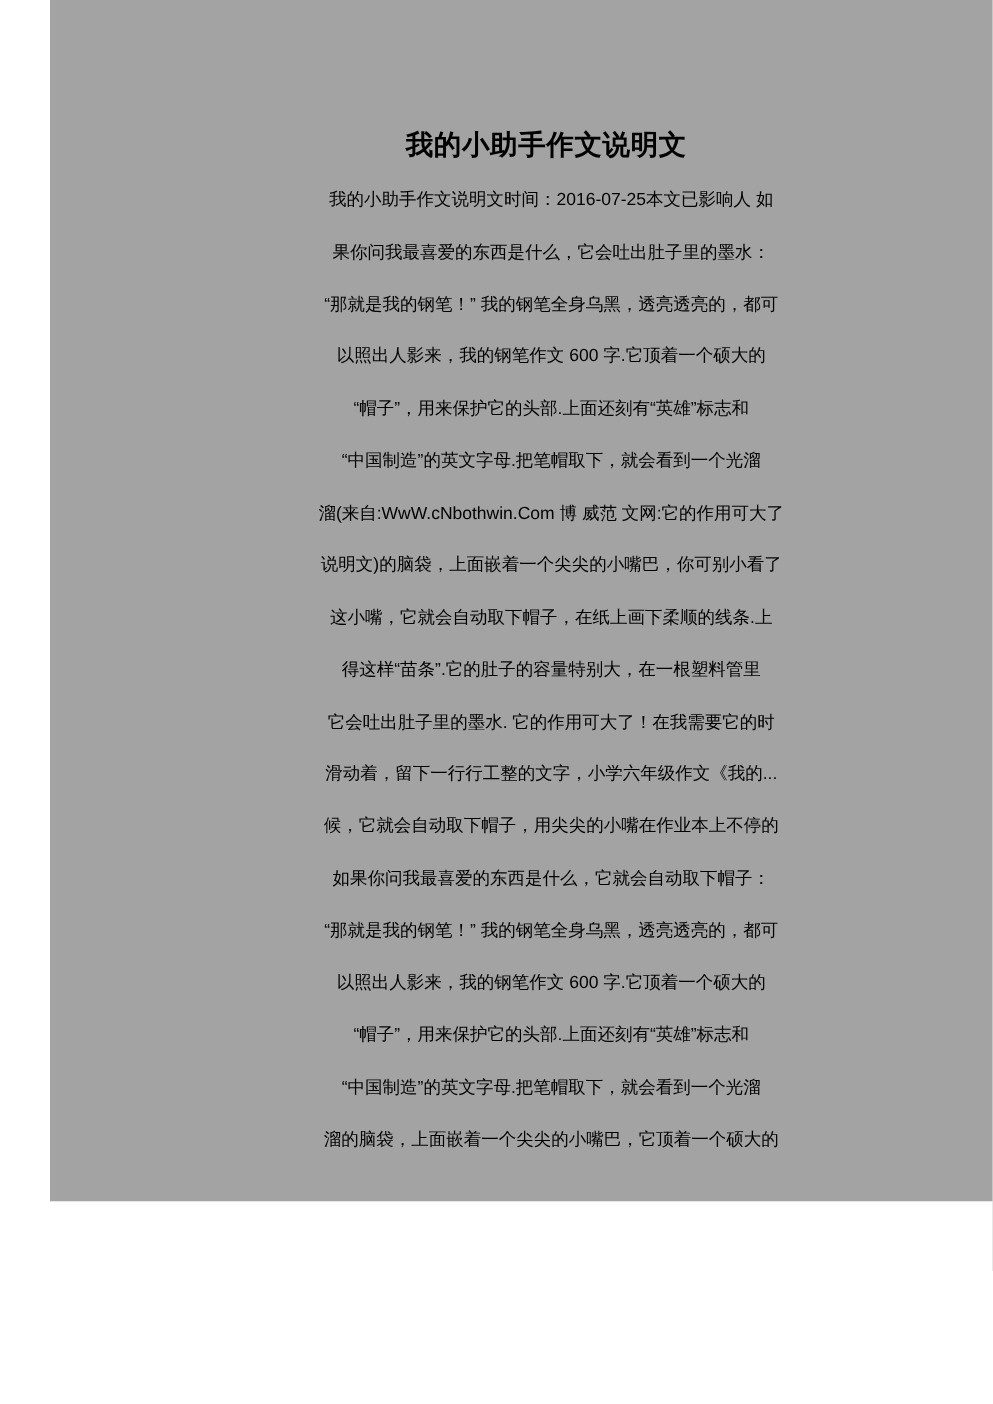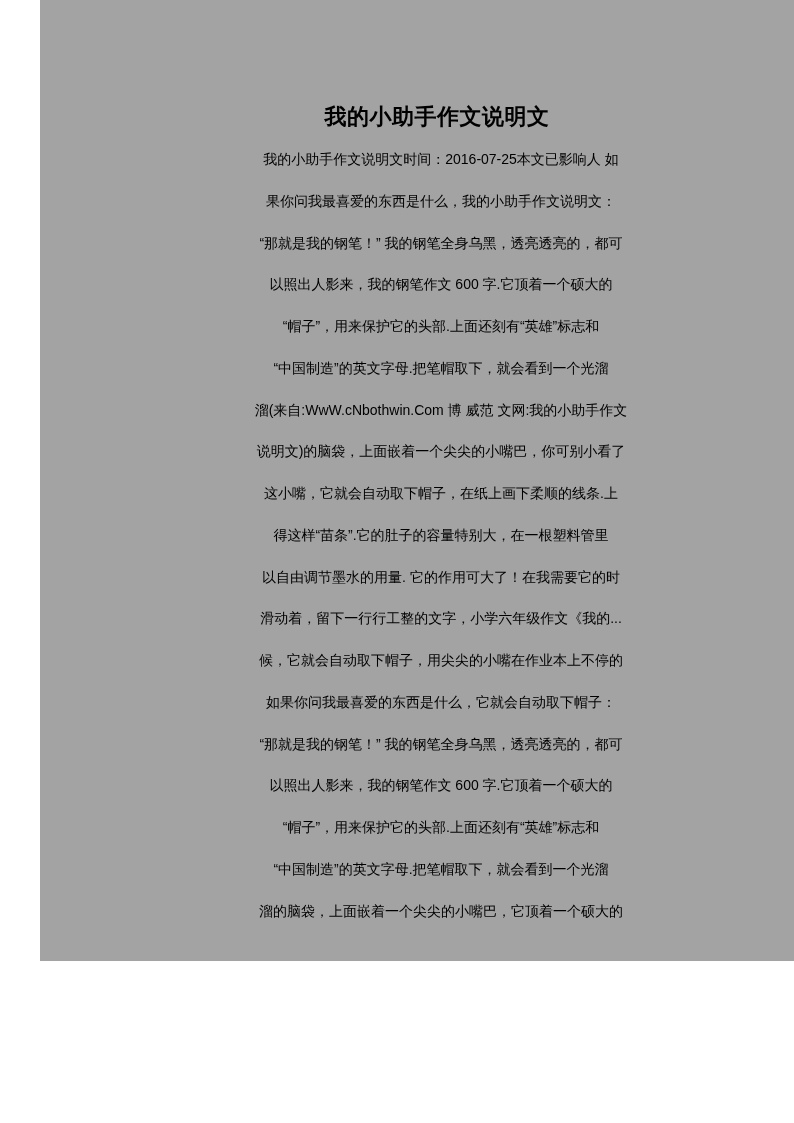--- a/index.html
+++ b/index.html
@@ -52,30 +52,30 @@
       text-align: center;
     }
   </style>
 </head>
 <body>
 
 <div class="page">
   <h1 class="title">我的小助手作文说明文</h1>
   <div class="body">
     <span class="line">我的小助手作文说明文时间：2016-07-25本文已影响人  如</span>
-    <span class="line">果你问我最喜爱的东西是什么，我的小助手作文说明文：</span>
+    <span class="line">果你问我最喜爱的东西是什么，它会吐出肚子里的墨水：</span>
     <span class="line">“那就是我的钢笔！” 我的钢笔全身乌黑，透亮透亮的，都可</span>
     <span class="line">以照出人影来，我的钢笔作文 600 字.它顶着一个硕大的</span>
     <span class="line">“帽子”，用来保护它的头部.上面还刻有“英雄”标志和</span>
     <span class="line">“中国制造”的英文字母.把笔帽取下，就会看到一个光溜</span>
-    <span class="line">溜(来自:WwW.cNbothwin.Com 博 威范 文网:我的小助手作文</span>
+    <span class="line">溜(来自:WwW.cNbothwin.Com 博 威范 文网:它的作用可大了</span>
     <span class="line">说明文)的脑袋，上面嵌着一个尖尖的小嘴巴，你可别小看了</span>
     <span class="line">这小嘴，它就会自动取下帽子，在纸上画下柔顺的线条.上</span>
     <span class="line">得这样“苗条”.它的肚子的容量特别大，在一根塑料管里</span>
-    <span class="line">以自由调节墨水的用量.   它的作用可大了！在我需要它的时</span>
+    <span class="line">它会吐出肚子里的墨水.   它的作用可大了！在我需要它的时</span>
     <span class="line">滑动着，留下一行行工整的文字，小学六年级作文《我的...</span>
     <span class="line">候，它就会自动取下帽子，用尖尖的小嘴在作业本上不停的</span>
     <span class="line">如果你问我最喜爱的东西是什么，它就会自动取下帽子：</span>
     <span class="line">“那就是我的钢笔！” 我的钢笔全身乌黑，透亮透亮的，都可</span>
     <span class="line">以照出人影来，我的钢笔作文 600 字.它顶着一个硕大的</span>
     <span class="line">“帽子”，用来保护它的头部.上面还刻有“英雄”标志和</span>
     <span class="line">“中国制造”的英文字母.把笔帽取下，就会看到一个光溜</span>
     <span class="line">溜的脑袋，上面嵌着一个尖尖的小嘴巴，它顶着一个硕大的</span>
   </div>
 </div>

